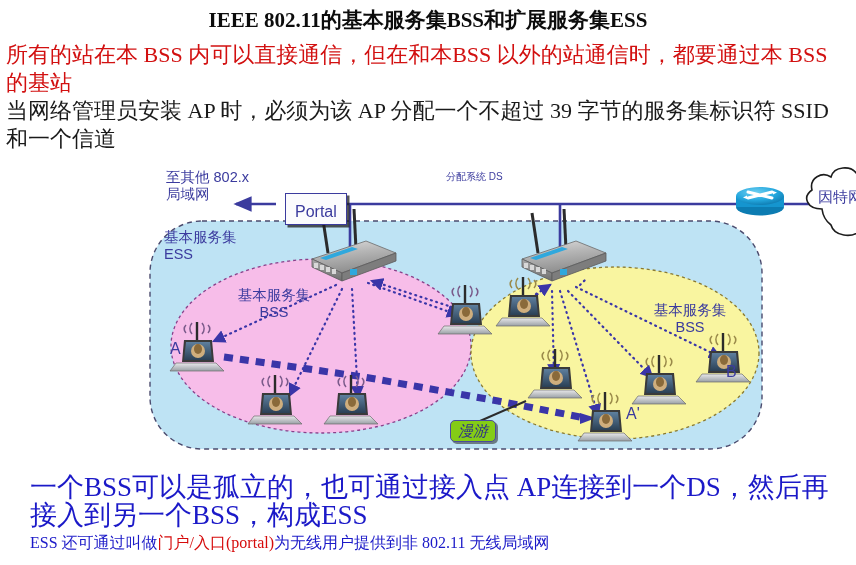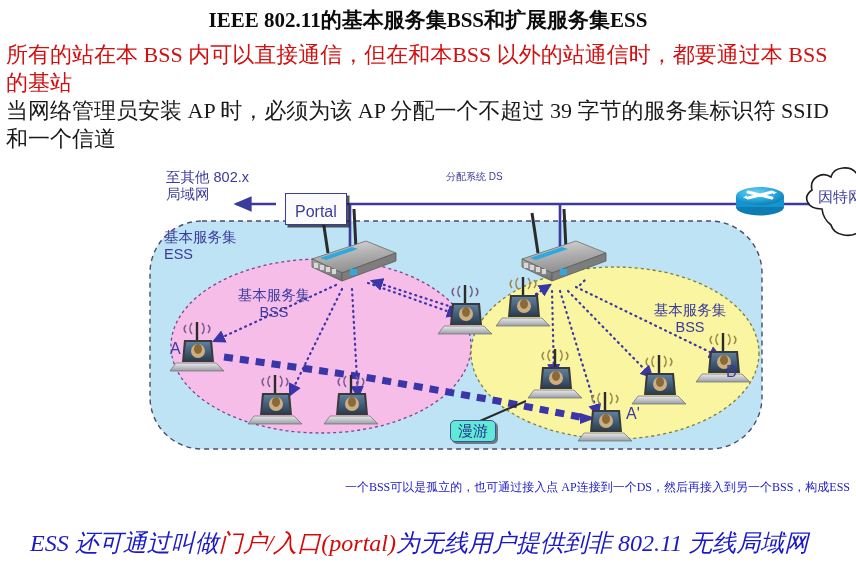--- a/index.html
+++ b/index.html
@@ -48,25 +48,25 @@
   }
   .para-red  { color: #d21010; }
   .para-dark { color: #1a1a1a; }
   .para-blue { color: #1b19c8; }
 
   #para-top-red   { left: 6px;  top: 41px;  width: 838px; }
   #para-top-black { left: 6px;  top: 97px;  width: 842px; }
 
   #para-bottom-blue {
     left: 30px; top: 473px; width: 820px;
-    font-size: 12px; line-height: 28px; text-align: right;
+    font-size: 27px; line-height: 28px;
   }
   #para-bottom-mixed {
     left: 30px; top: 529px; width: 826px;
-    font-size: 24px; line-height: 28px; font-style: italic;
+    font-size: 16px; line-height: 28px;
   }
   .inline-red { color: #d60b0b; }
 
   
   #diagram {
     position: absolute;
     left: 128px;
     top: 163px;
     width: 728px;
     height: 300px;
@@ -101,26 +101,27 @@
     font-size: 16px;
     color: #3b3b9e;
     line-height: 1.15;
   }
   .roam-box {
     position: absolute;
     left: 322px; top: 257px;
     padding: 1px 7px 2px 7px;
     border: 1.4px solid #4a4a9c;
     border-radius: 5px;
-    background: #5eead4;
+    background: #84cc16;
     box-shadow: 2px 2px 0 rgba(40,40,40,0.55);
     font-family: "Liberation Sans", "DejaVu Sans", sans-serif;
     font-size: 15px;
     color: #2b2b8e;
     line-height: 1.15;
+    font-style: italic;
   }
 </style>
 </head>
 <body>
 
 <div id="slide">
 
   <div class="title">IEEE 802.11的基本服务集BSS和扩展服务集ESS</div>
 
   <div class="para para-red" id="para-top-red">所有的站在本 BSS 内可以直接通信，但在和本BSS 以外的站通信时，都要通过本 BSS 的基站</div>

